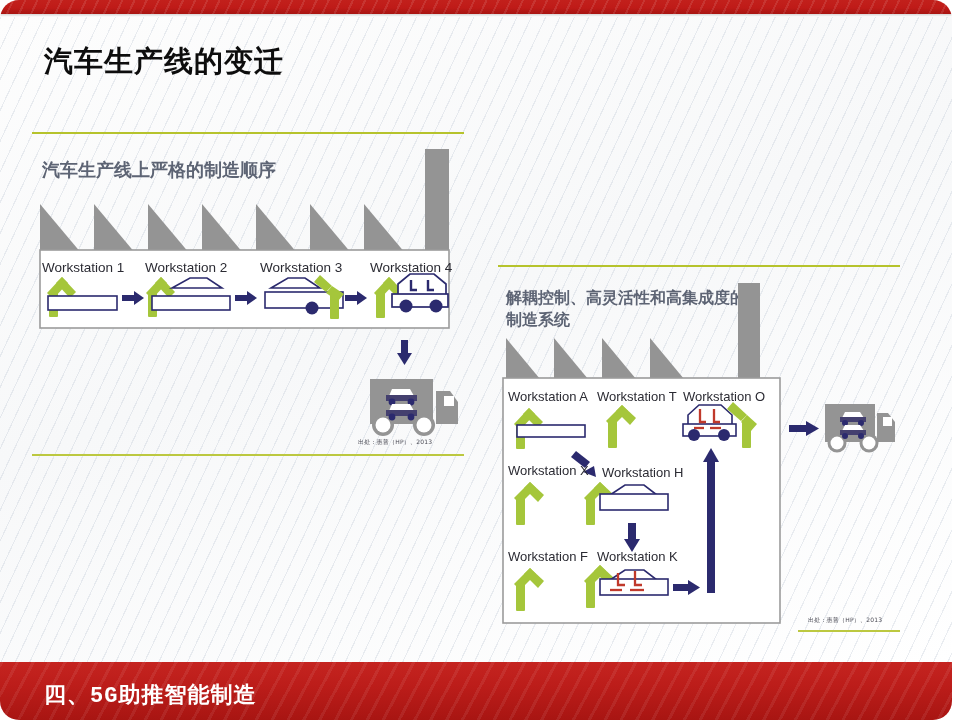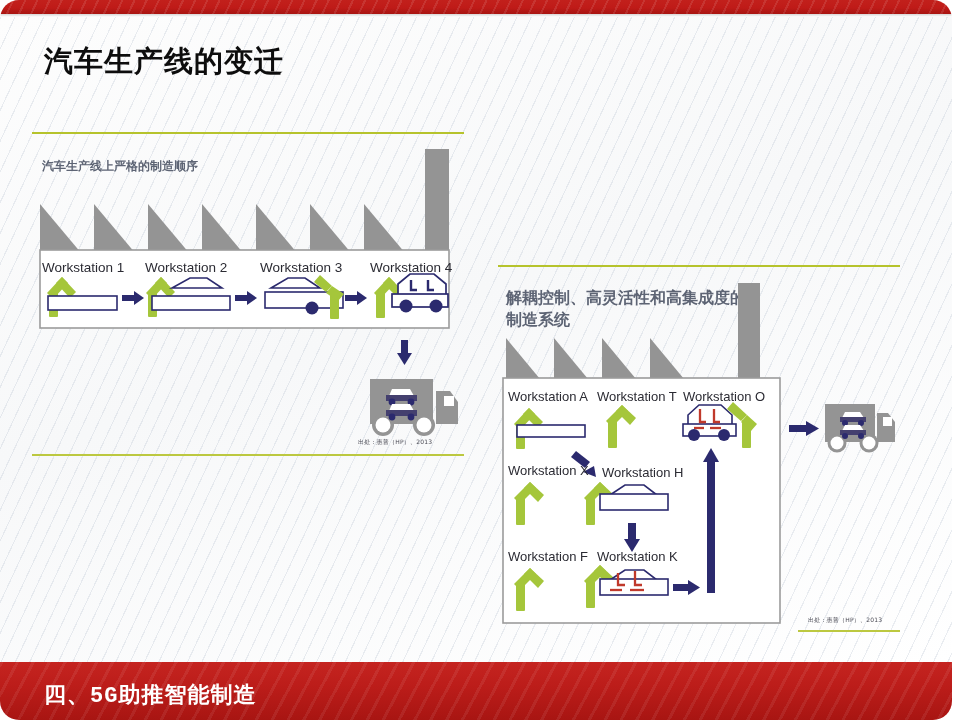--- a/index.html
+++ b/index.html
@@ -89,21 +89,21 @@
 
   <div class="paper"></div>
   <div class="top-band"></div>
   <div class="top-band-shadow"></div>
 
   <div class="page-title">汽车生产线的变迁</div>
 
   <div class="panel" style="left:32px;top:132px;width:432px;height:330px;">
     <div class="rule" style="left:0;top:0;width:432px;"></div>
 
-    <div class="panel-caption" style="left:10px;top:26px;font-size:12px;text-align:center;">汽车生产线上严格的制造顺序</div>
+    <div class="panel-caption" style="left:10px;top:26px;font-size:18px;text-align:center;">汽车生产线上严格的制造顺序</div>
 
     <svg class="svg-layer" width="432" height="330" viewBox="0 0 432 330">
 
       <g fill="#949494">
         <polygon points="8,72 8,128 55,128"></polygon>
         <polygon points="62,72 62,128 109,128"></polygon>
         <polygon points="116,72 116,128 163,128"></polygon>
         <polygon points="170,72 170,128 217,128"></polygon>
         <polygon points="224,72 224,128 271,128"></polygon>
         <polygon points="278,72 278,128 325,128"></polygon>

